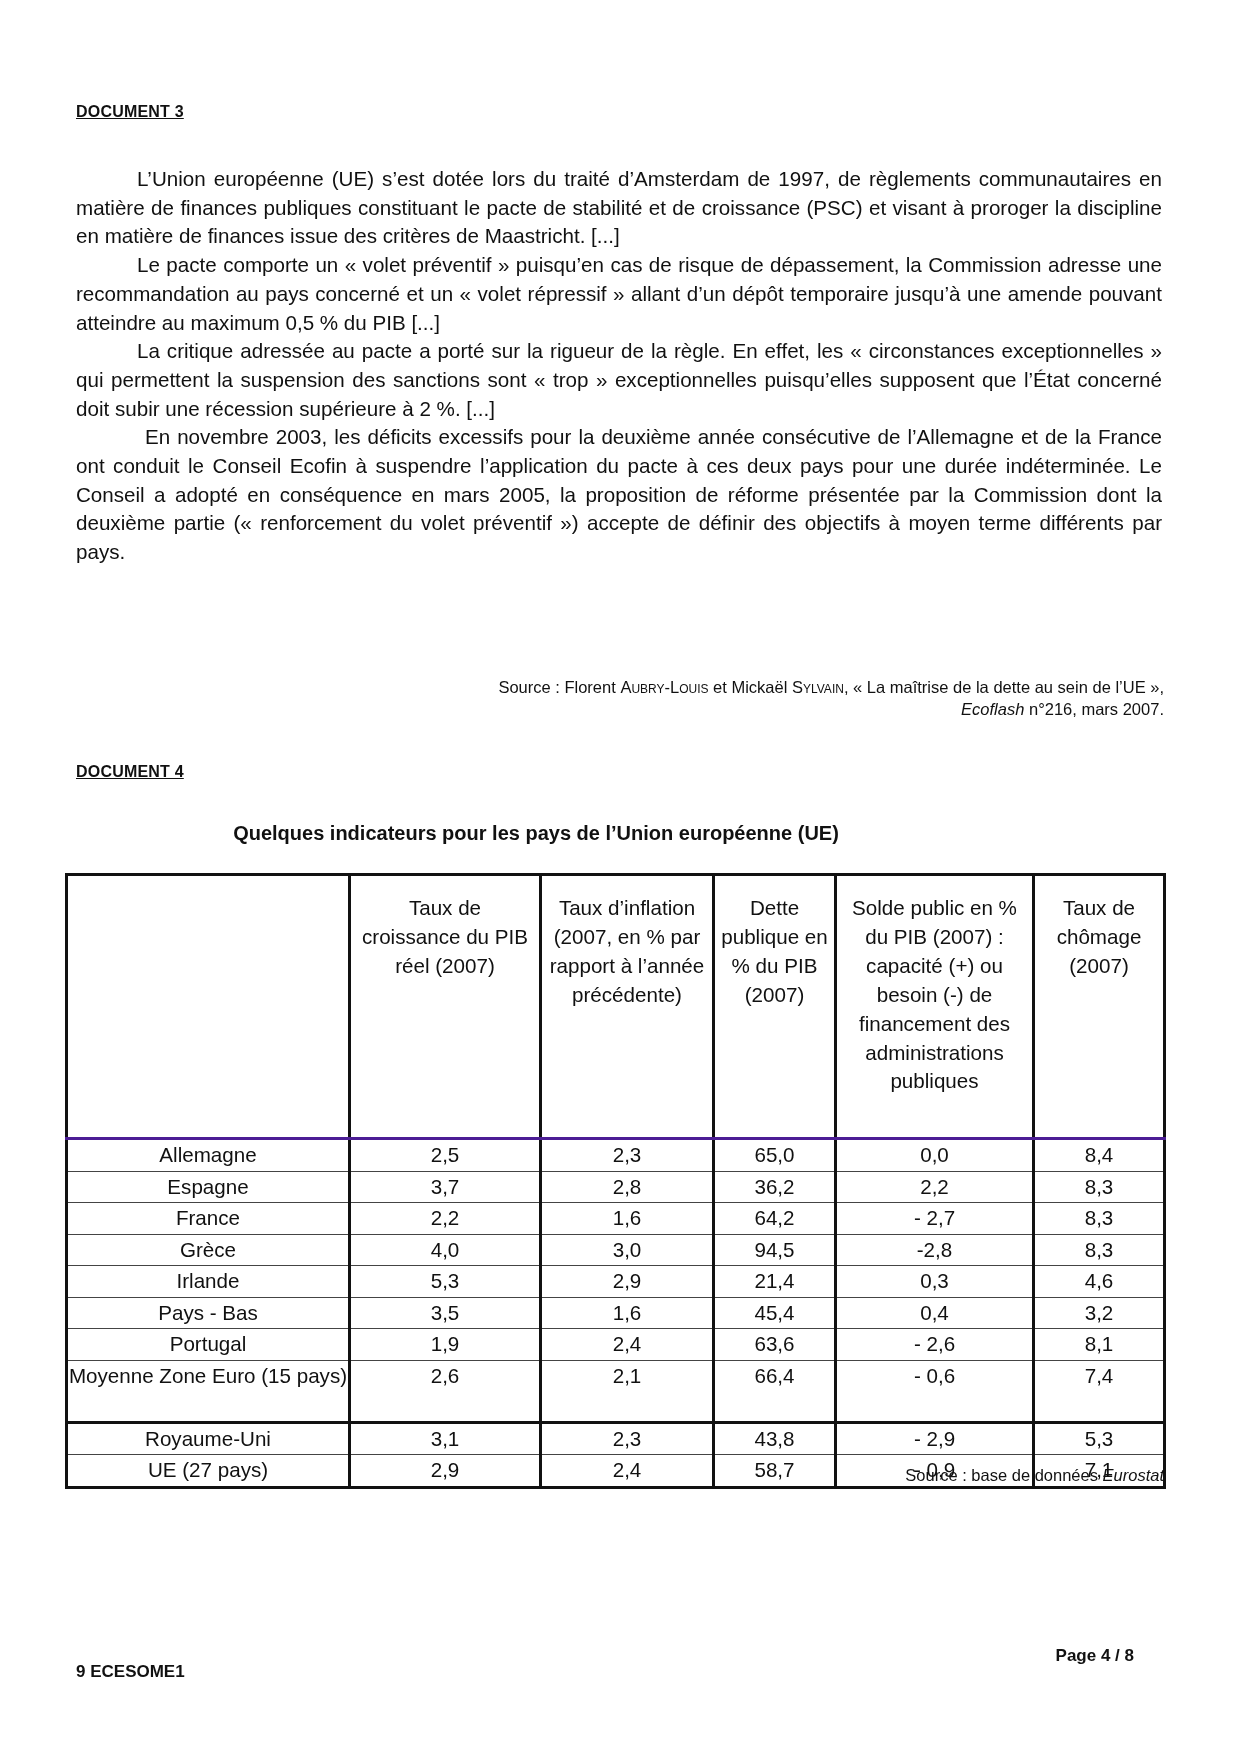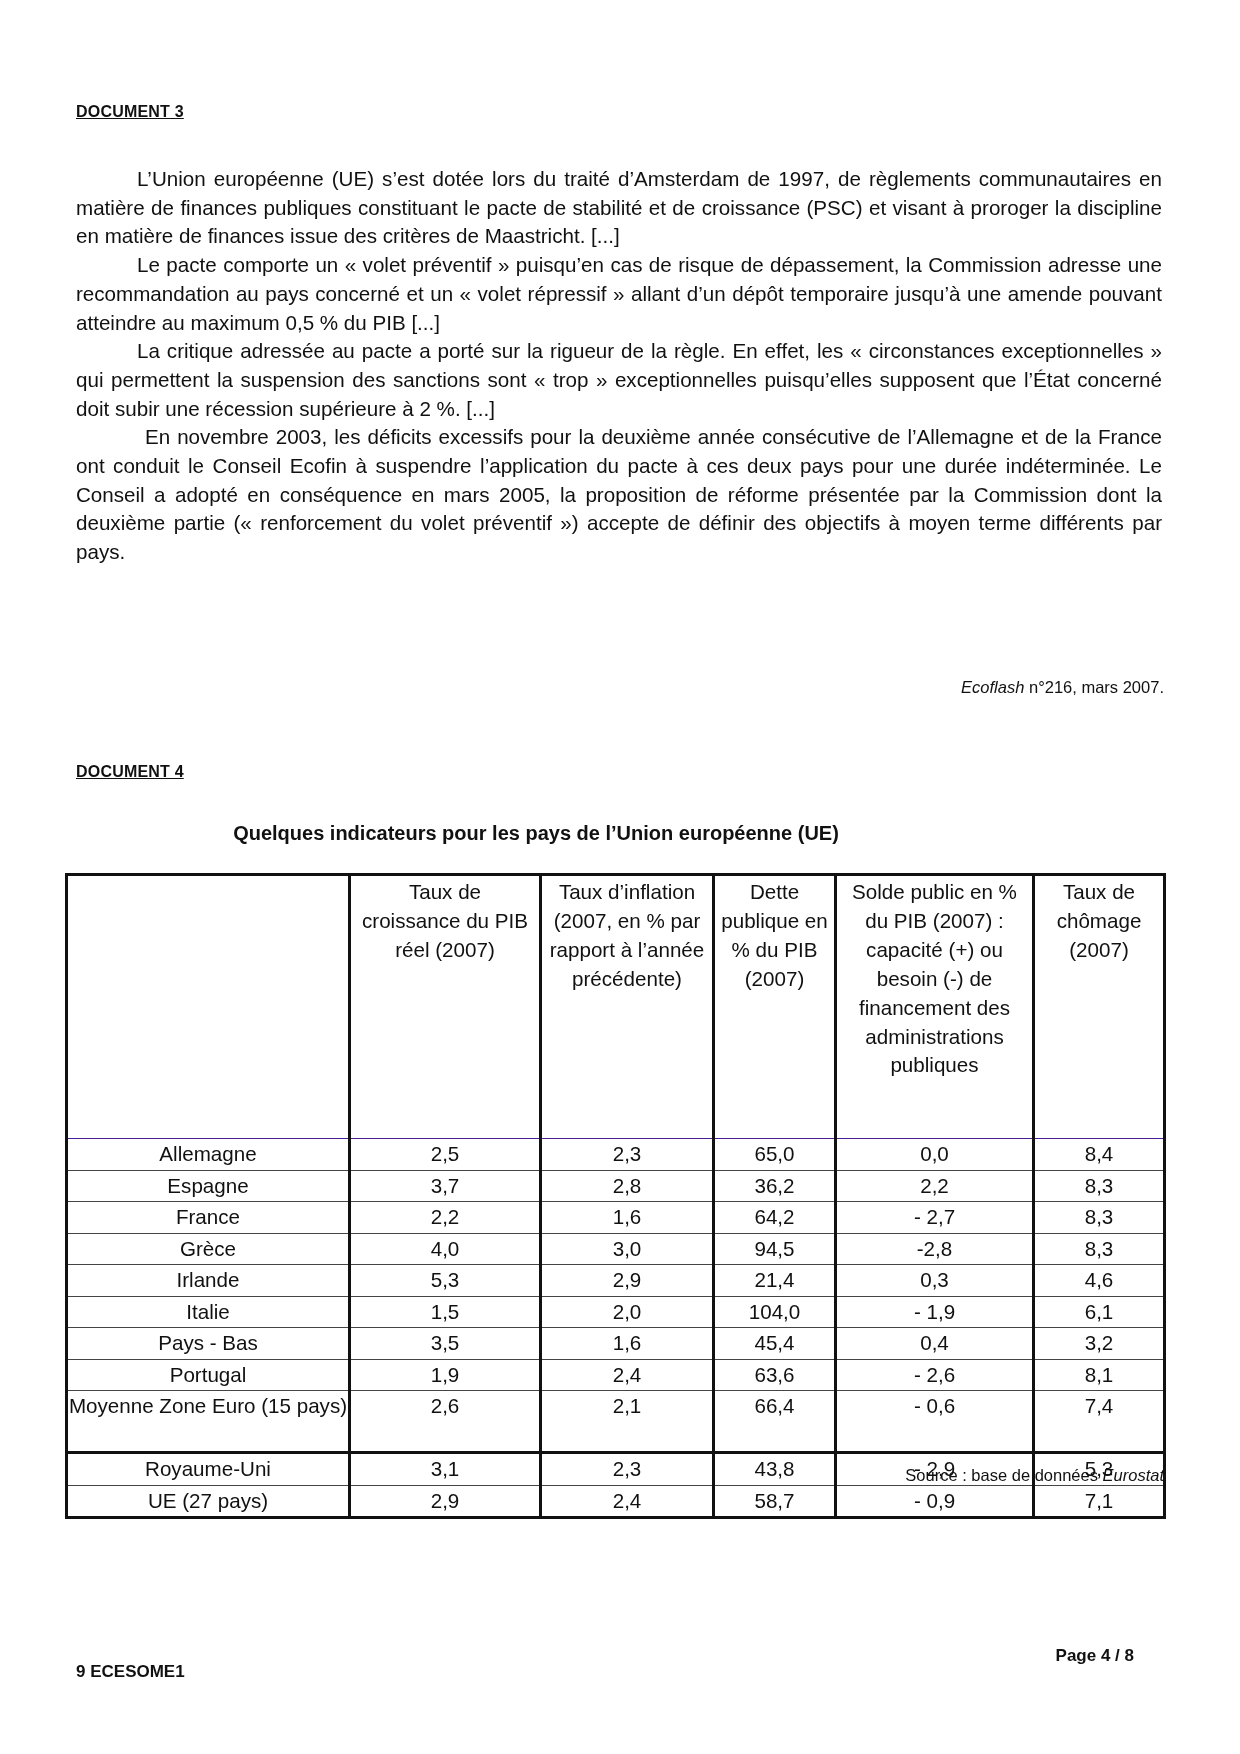--- a/index.html
+++ b/index.html
@@ -9,41 +9,42 @@
   .heading { font-weight: bold; font-size: 16px; letter-spacing: 0.2px; text-decoration: underline; }
   .body-text { left: 76px; width: 1086px; font-size: 20.6px; line-height: 28.7px; text-align: justify; }
   .body-text p { margin: 0; text-indent: 0; }
   .source { font-size: 16.5px; line-height: 22px; text-align: right; }
   .sc { font-variant: small-caps; }
   .table-title { font-weight: bold; font-size: 20px; left: 0; width: 1072px; text-align: center; }
   table.ind { position: absolute; left: 65px; top: 873px; border-collapse: collapse; table-layout: fixed;
               font-size: 20.6px; }
   table.ind td, table.ind th { padding: 0; text-align: center; vertical-align: top; font-weight: normal;
               border-left: 3px solid #111; border-right: 3px solid #111; }
-  table.ind thead th { line-height: 28.9px; padding-top: 2px; border-top: 3px solid #111; border-bottom: 1px solid #4c1d95; }
+  table.ind thead th { line-height: 28.9px; padding-top: 18px; border-top: 3px solid #111; border-bottom: 3px solid #4c1d95; }
   table.ind tbody td { line-height: 29px; height: 30.5px; border-bottom: 1px solid #444; }
   table.ind tbody tr.tall td { height: 60px; }
   table.ind tbody tr.sep-top td { border-top: 3px solid #111; }
   table.ind tbody tr.last td { border-bottom: 3px solid #111; }
   table.ind tbody tr.before-sep td { border-bottom: none; }
   .footer { font-weight: bold; font-size: 17px; }
 </style>
 </head>
 <body>
 
 <div class="abs heading" style="left:76px; top:103px;">DOCUMENT 3</div>
 
 <div class="abs body-text" style="top:165px;">
   <p><span style="display:inline-block;width:61px;"></span><span>L’Union européenne (UE) s’est dotée lors du traité d’Amsterdam de 1997, de règlements communautaires en matière de finances publiques constituant le pacte de stabilité et de croissance (PSC) et visant à proroger la discipline en matière de finances issue des critères de Maastricht. [...]</span></p>
   <p><span style="display:inline-block;width:61px;"></span><span>Le pacte comporte un « volet préventif » puisqu’en cas de risque de dépassement, la Commission adresse une recommandation au pays concerné et un « volet répressif » allant d’un dépôt temporaire jusqu’à une amende pouvant atteindre au maximum 0,5 % du PIB [...]</span></p>
   <p><span style="display:inline-block;width:61px;"></span><span>La critique adressée au pacte a porté sur la rigueur de la règle. En effet, les « circonstances exceptionnelles » qui permettent la suspension des sanctions sont « trop » exceptionnelles puisqu’elles supposent que l’État concerné doit subir une récession supérieure à 2 %. [...]</span></p>
   <p><span style="display:inline-block;width:69px;"></span><span>En novembre 2003, les déficits excessifs pour la deuxième année consécutive de l’Allemagne et de la France ont conduit le Conseil Ecofin à suspendre l’application du pacte à ces deux pays pour une durée indéterminée. Le Conseil a adopté en conséquence en mars 2005, la proposition de réforme présentée par la Commission dont la deuxième partie (« renforcement du volet préventif ») accepte de définir des objectifs à moyen terme différents par pays.</span></p>
 </div>
 
 <div class="abs source" style="left:280px; width:884px; top:676px;">
+  <div><span>Source : Florent </span><span class="sc">Aubry-Louis</span><span> et Mickaël </span><span class="sc">Sylvain</span><span>, « La maîtrise de la dette au sein de l’UE »,</span></div>
   <div><i>Ecoflash</i><span> n°216, mars 2007.</span></div>
 </div>
 
 <div class="abs heading" style="left:76px; top:763px;">DOCUMENT 4</div>
 <div class="abs table-title" style="top:822px;">Quelques indicateurs pour les pays de l’Union européenne (UE)</div>
 
 <table class="ind">
   <colgroup>
     <col style="width:283px">
       <col style="width:191px">
@@ -107,28 +108,20 @@
     </tr>
     <tr>
       <td>Irlande</td>
       <td>5,3</td>
       <td>2,9</td>
       <td>21,4</td>
       <td>0,3</td>
       <td>4,6</td>
     </tr>
     <tr>
-      <td>Italie</td>
-      <td>1,5</td>
-      <td>2,0</td>
-      <td>104,0</td>
-      <td>- 1,9</td>
-      <td>6,1</td>
-    </tr>
-    <tr>
       <td>Pays - Bas</td>
       <td>3,5</td>
       <td>1,6</td>
       <td>45,4</td>
       <td>0,4</td>
       <td>3,2</td>
     </tr>
     <tr>
       <td>Portugal</td>
       <td>1,9</td>

